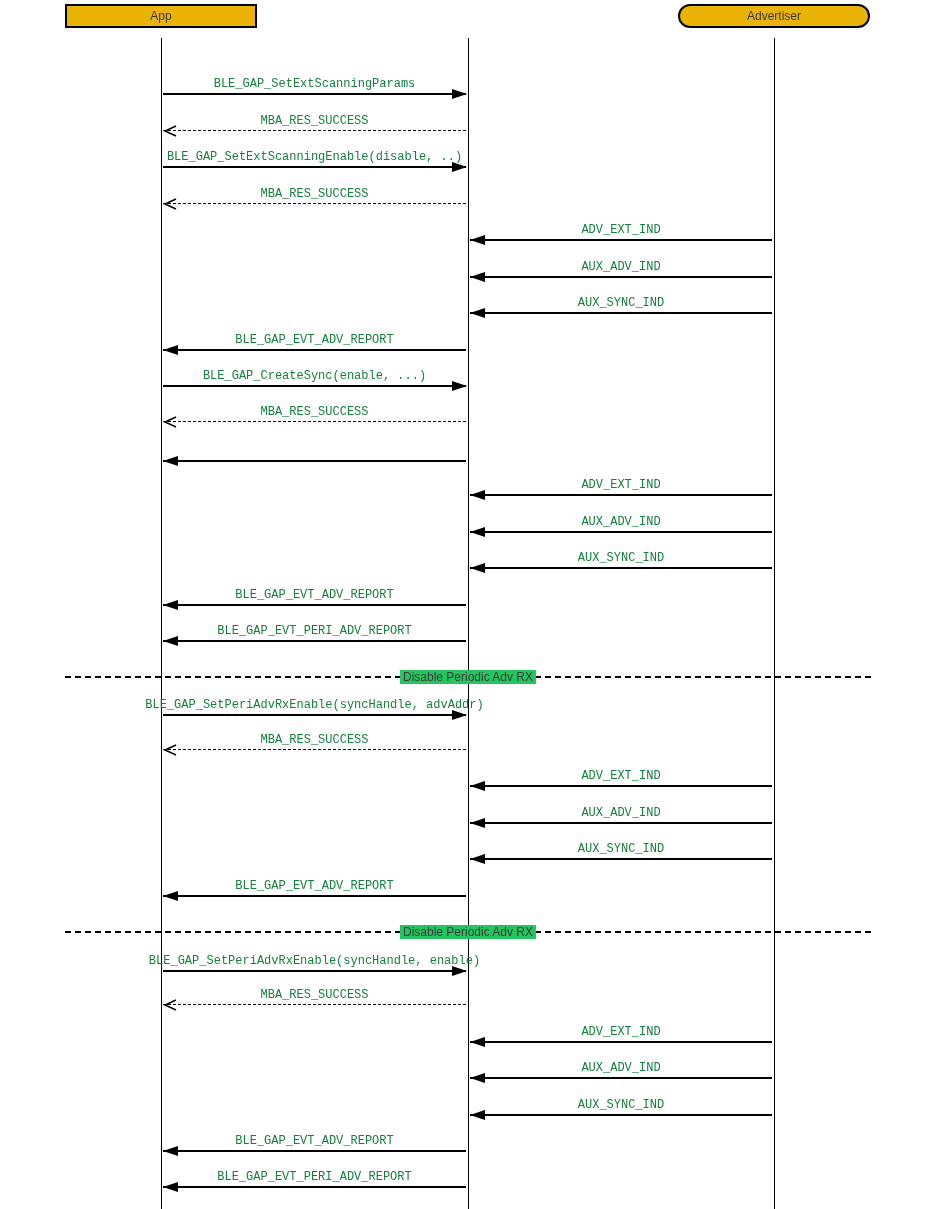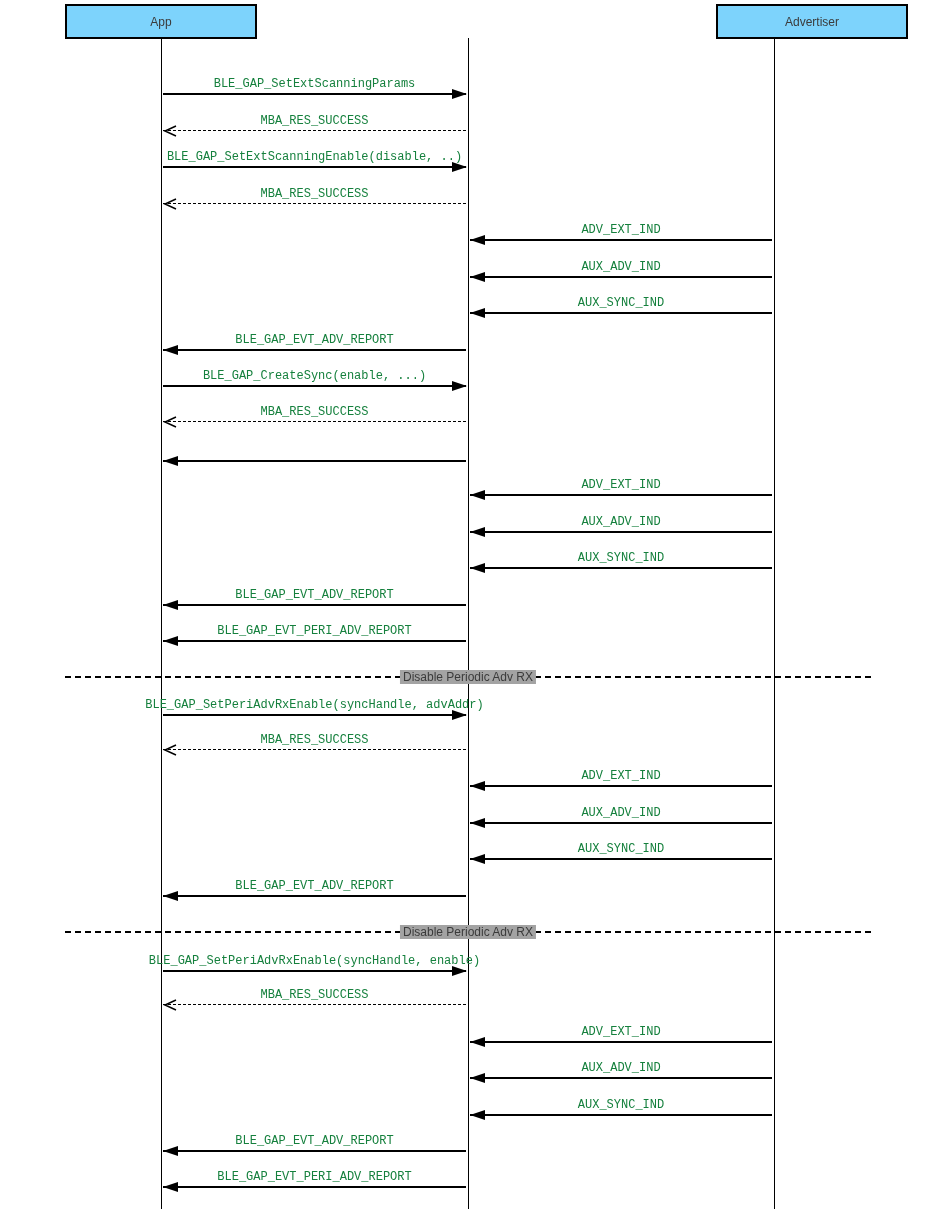--- a/index.html
+++ b/index.html
@@ -8,24 +8,24 @@
     width: 936px;
     height: 1209px;
     background: #ffffff;
     font-family: "Liberation Sans", sans-serif;
     overflow: hidden;
   }
   .actor-box {
     position: absolute;
     top: 4px;
     width: 192px;
-    height: 35px;
+    height: 24px;
     box-sizing: border-box;
     border: 2px solid #000000;
-    background: #7dd3fc;
+    background: #eab308;
     display: flex;
     align-items: center;
     justify-content: center;
     font-size: 12px;
     color: #3b3b3b;
     z-index: 3;
   }
   .lifeline {
     position: absolute;
     top: 38px;
@@ -80,36 +80,36 @@
     height: 0;
     border-top: 2px dashed #000000;
     z-index: 3;
   }
   .divider-label {
     position: absolute;
     transform: translate(-50%, -50%);
     white-space: nowrap;
     font-size: 12px;
     color: #3b3b3b;
-    background: #a3a3a3;
+    background: #22c55e;
     padding: 0 3px;
     z-index: 4;
   }
 </style>
 </head>
 <body>
 
 <div class="canvas" id="canvas">
     <div class="lifeline" style="left: 161px;"></div>
     <div class="actor-box" style="left: 65px;">
       <span>App</span>
     </div>
     <div class="lifeline" style="left: 468px;"></div>
     <div class="lifeline" style="left: 774px;"></div>
-    <div class="actor-box" style="left: 716px;">
+    <div class="actor-box" style="left: 678px; border-radius: 13px;">
       <span>Advertiser</span>
     </div>
     <div class="msg-line" style="top: 93px; left: 163px; width: 303px;"></div>
     <div class="msg-label" style="left: 314.5px; top: 77px;">BLE_GAP_SetExtScanningParams</div>
     <div class="head-right" style="top: 89px; left: 452px;"></div>
     <div class="msg-line dashed" style="top: 130px; left: 163px; width: 303px;"></div>
     <div class="msg-label" style="left: 314.5px; top: 114px;">MBA_RES_SUCCESS</div>
     <svg class="head-open-svg" width="15" height="12" style="top: 125px; left: 163px;">
       <path d="M13 1 L2 6 L13 11" fill="none" stroke="#000000" stroke-width="1.5"></path>
     </svg>

